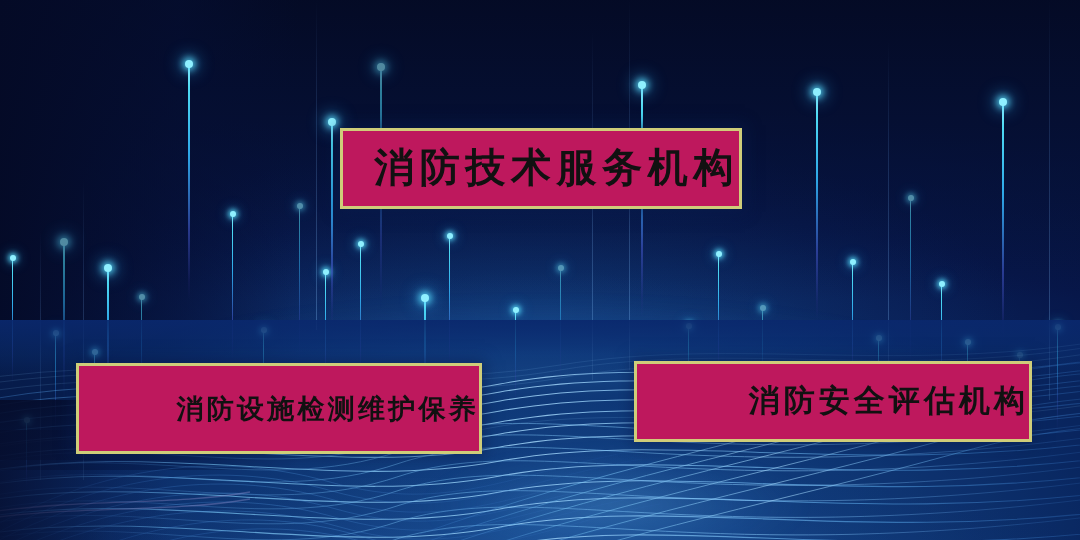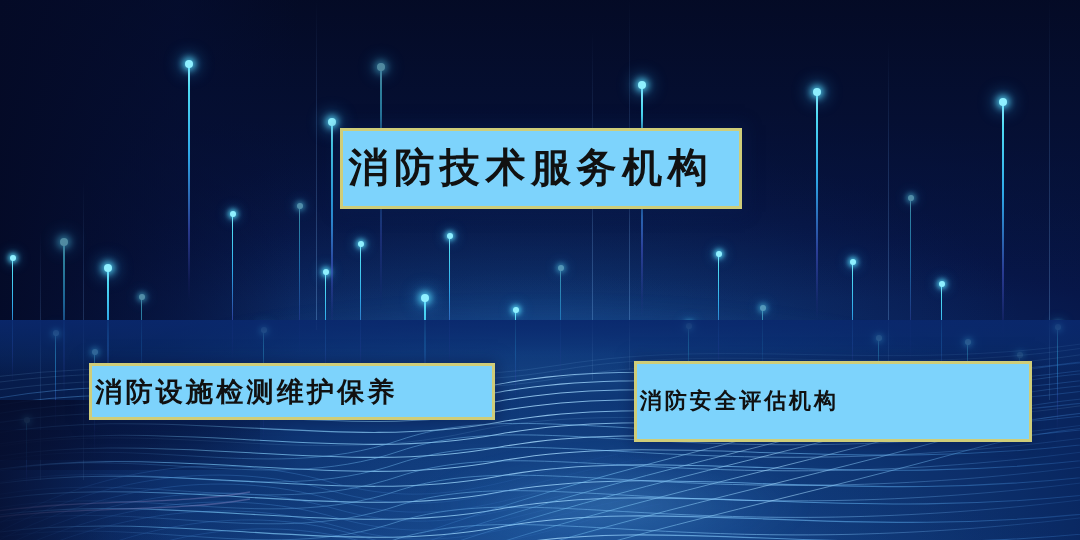--- a/index.html
+++ b/index.html
@@ -108,47 +108,47 @@
   }
   .wave-corner-dark {
     position: absolute;
     left: 0; bottom: 80px; width: 260px; height: 60px;
     background: linear-gradient(160deg, rgba(5,12,42,0.95) 0%, rgba(6,18,56,0.5) 55%, rgba(0,0,0,0) 100%);
   }
 
   
   .label-box {
     position: absolute;
-    background: #7dd3fc;
+    background: #be185d;
     border: 3px solid #cfcd79;
     box-sizing: border-box;
     display: flex;
     flex-direction: column;
-    align-items: flex-start;
+    align-items: flex-end;
     justify-content: center;
     box-shadow: 0 0 14px 3px rgba(10,30,80,0.55);
   }
   .label-line {
     color: #111111;
     font-weight: bold;
     letter-spacing: 0.10em;
     white-space: nowrap;
     line-height: 1.12;
     text-align: center;
   }
 
   #box-title { left: 340px; top: 128px; width: 402px; height: 81px; }
   #box-title .label-line { font-size: 40px; letter-spacing: 0.14em; padding-left: 0.14em; }
 
-  #box-left { left: 89px; top: 363px; width: 406px; height: 57px; padding-top: 2px; }
+  #box-left { left: 76px; top: 363px; width: 406px; height: 91px; padding-top: 2px; }
   #box-left .label-line { font-size: 27px; letter-spacing: 0.12em; padding-left: 0.12em; }
   #box-left .label-line.second { padding-left: 2.6em; }
 
   #box-right { left: 634px; top: 361px; width: 398px; height: 81px; }
-  #box-right .label-line { font-size: 22px; letter-spacing: 0.13em; padding-left: 0.13em; }
+  #box-right .label-line { font-size: 31px; letter-spacing: 0.13em; padding-left: 0.13em; }
 </style>
 </head>
 <body>
 
 <div id="stage">
 
   <div class="bg-base"></div>
   <div class="bg-vignette"></div>
   <div class="bg-dark-top"></div>
   <div class="bg-dark-left"></div>

